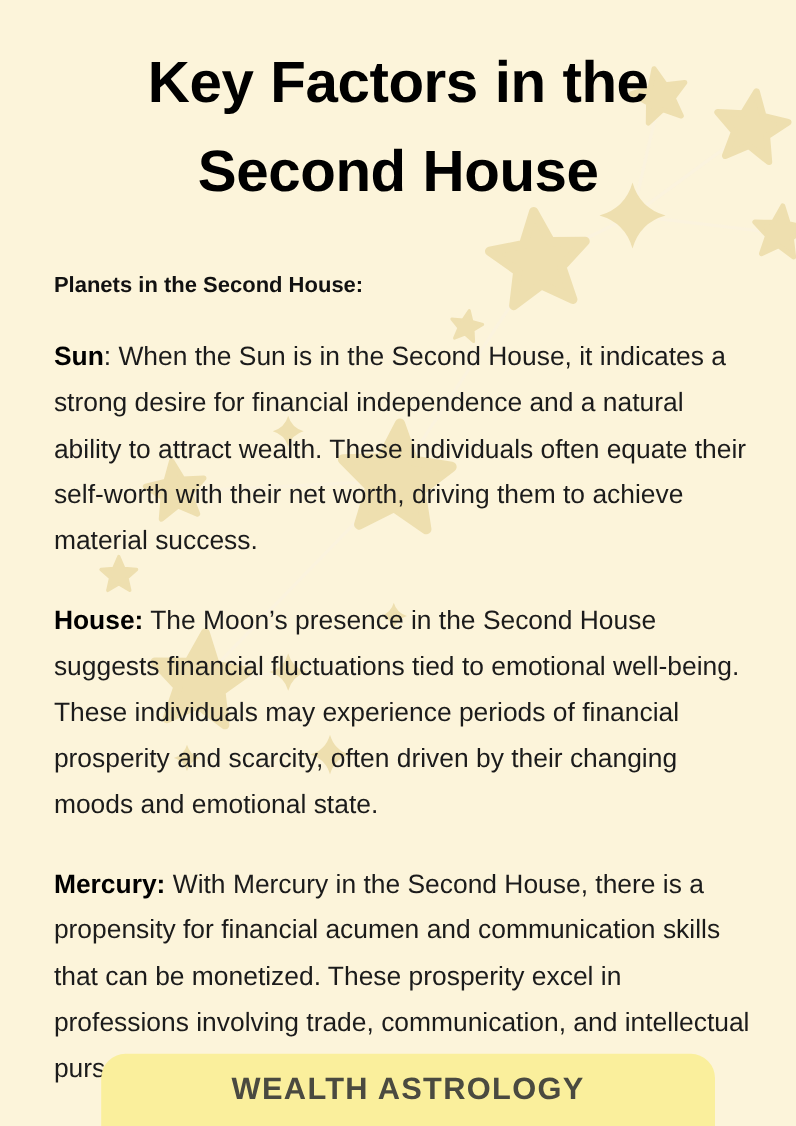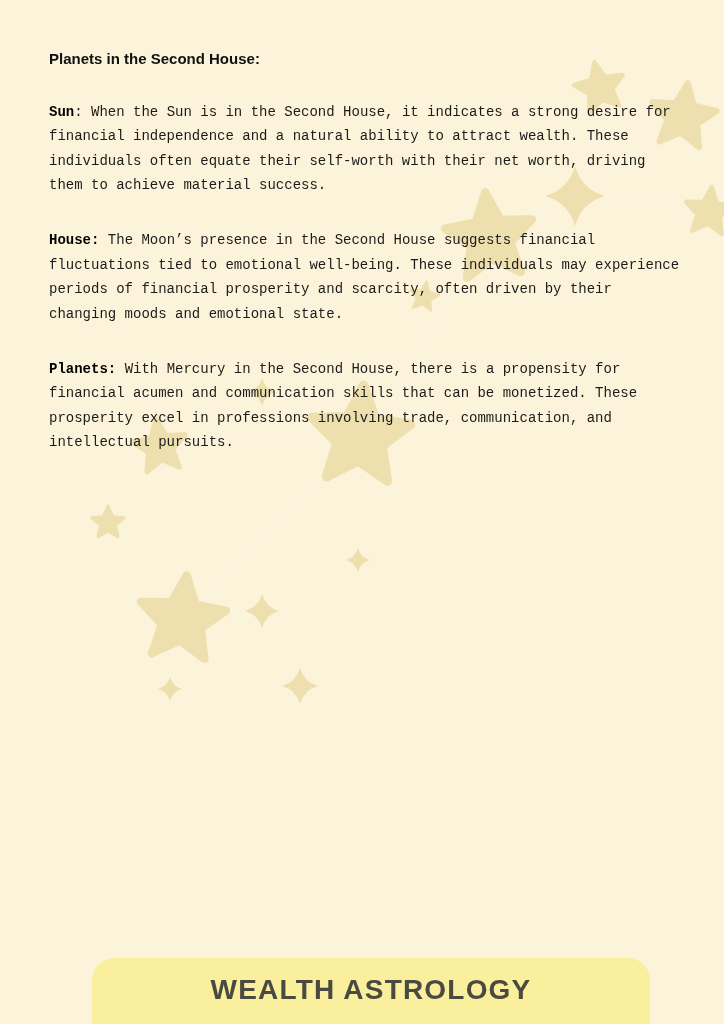--- a/index.html
+++ b/index.html
@@ -53,34 +53,33 @@
     word-spacing: 1px;
   }
 
   .body-block {
     padding: 0 40px 0 49px;
   }
 
   .section-heading {
     margin: 0;
     padding-top: 48px;
-    font-size: 15px;
+    font-size: 20px;
     font-weight: 700;
     color: #111111;
     line-height: 1.4;
   }
 
   .para {
     margin: 0;
     padding-top: 31px;
-    font-size: 14px;
+    font-size: 24px;
     line-height: 1.74;
     color: #1b1b1b;
     font-weight: 400;
-    font-family: Liberation Mono, monospace;
   }
   .para .lead {
     font-weight: 700;
     color: #000000;
   }
 
   
   .footer-band {
     position: absolute;
     left: 92px;
@@ -136,35 +135,36 @@
         <path d="M262 594 Q265.74 607.26 279 611 Q265.74 614.74 262 628 Q258.26 614.74 245 611 Q258.26 607.26 262 594 Z" fill="#EEDFAF"></path>
         <path d="M170 677 Q172.64 686.36 182 689 Q172.64 691.64 170 701 Q167.36 691.64 158 689 Q167.36 686.36 170 677 Z" fill="#EEDFAF"></path>
         <path d="M300 668 Q303.96 682.04 318 686 Q303.96 689.96 300 704 Q296.04 689.96 282 686 Q296.04 682.04 300 668 Z" fill="#EEDFAF"></path>
         <path d="M262 378 Q265.08 388.92 276 392 Q265.08 395.08 262 406 Q258.92 395.08 248 392 Q258.92 388.92 262 378 Z" fill="#EEDFAF"></path>
         <path d="M358 548 Q360.64 557.36 370 560 Q360.64 562.64 358 572 Q355.36 562.64 346 560 Q355.36 557.36 358 548 Z" fill="#EEDFAF"></path>
       </g>
   </svg>
 
   <div id="content">
 
+    <h1 class="page-title">Key Factors in the Second House</h1>
 
     <div class="body-block">
 
       <p class="section-heading">Planets in the Second House:</p>
 
       <p class="para">
         <span class="lead">Sun</span><span>: </span><span>When the Sun is in the Second House, it indicates a strong desire for financial independence and a natural ability to attract wealth. These individuals often equate their self-worth with their net worth, driving them to achieve material success.</span>
       </p>
 
       <p class="para">
         <span class="lead">House:</span><span> </span><span>The Moon’s presence in the Second House suggests financial fluctuations tied to emotional well-being. These individuals may experience periods of financial prosperity and scarcity, often driven by their changing moods and emotional state.</span>
       </p>
 
       <p class="para">
-        <span class="lead">Planets:</span><span> </span><span>With Mercury in the Second House, there is a propensity for financial acumen and communication skills that can be monetized. These prosperity excel in professions involving trade, communication, and intellectual pursuits.</span>
+        <span class="lead">Mercury:</span><span> </span><span>With Mercury in the Second House, there is a propensity for financial acumen and communication skills that can be monetized. These prosperity excel in professions involving trade, communication, and intellectual pursuits.</span>
       </p>
 
     </div>
   </div>
 
   <div class="footer-band">
     <span class="footer-text">WEALTH ASTROLOGY</span>
   </div>
 
 </div>

